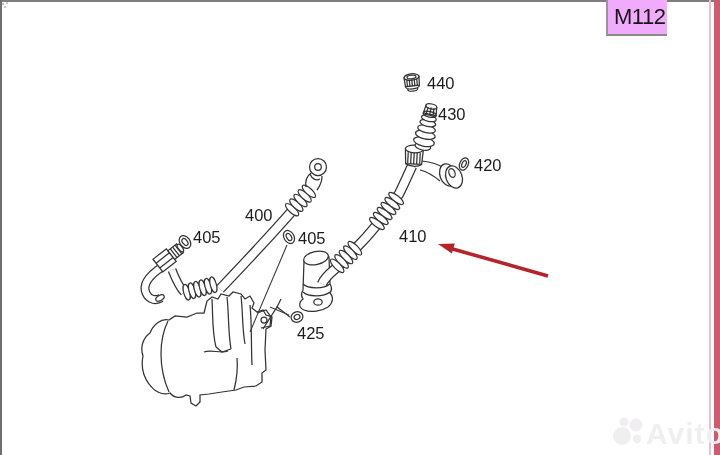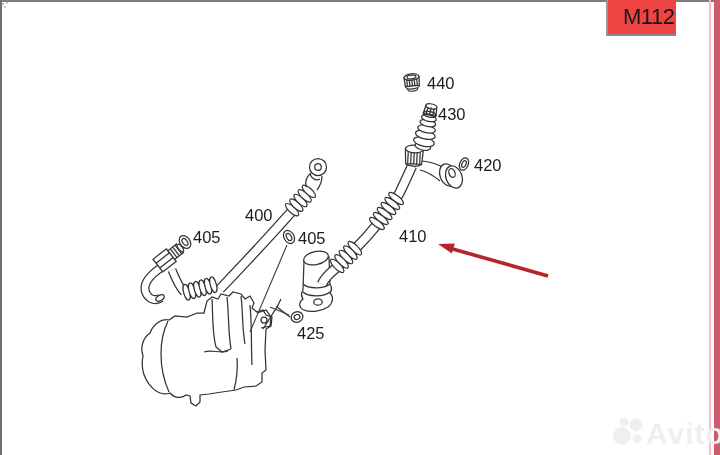--- a/index.html
+++ b/index.html
@@ -7,22 +7,22 @@
     position:relative;width:720px;height:455px;background:#ffffff;
     overflow:hidden;font-family:"Liberation Sans", sans-serif;
   }
   .border-top{position:absolute;left:0;top:0;width:720px;height:2px;background:#7e7e7e;}
   .border-left{position:absolute;left:0;top:0;width:2px;height:455px;background:#707070;}
   .stripe-thin{position:absolute;left:709px;top:0;width:2px;height:455px;background:#f3bcc6;}
   .stripe-thick{position:absolute;left:714px;top:0;width:6px;height:455px;background:#cd5b6e;}
   .code-box{
     position:absolute;left:606px;top:0;width:53px;height:34px;
     border-left:2px solid #979797;border-bottom:2px solid #8a8a8a;
-    padding-left:15px;display:flex;align-items:center;
-    font-size:22px;letter-spacing:-0.5px;color:#161616;background:#ef4444;
+    padding-left:6px;display:flex;align-items:center;
+    font-size:22px;letter-spacing:-0.5px;color:#161616;background:#f0abfc;
     white-space:nowrap;overflow:visible;
   }
   svg.diagram{position:absolute;left:0;top:0;}
   .ink{stroke:#333333;stroke-width:1.25;fill:none;}
   .ink-fill{stroke:#333333;stroke-width:1.25;fill:#ffffff;}
   .hose-out{stroke:#333333;stroke-width:10.5;fill:none;stroke-linecap:butt;}
   .hose-in{stroke:#ffffff;stroke-width:8;fill:none;stroke-linecap:butt;}
   .hose-out-sm{stroke:#333333;stroke-width:9;fill:none;stroke-linecap:butt;}
   .hose-in-sm{stroke:#ffffff;stroke-width:6.5;fill:none;stroke-linecap:butt;}
   .corrug{fill:#ffffff;stroke:#333333;stroke-width:1.2;}

